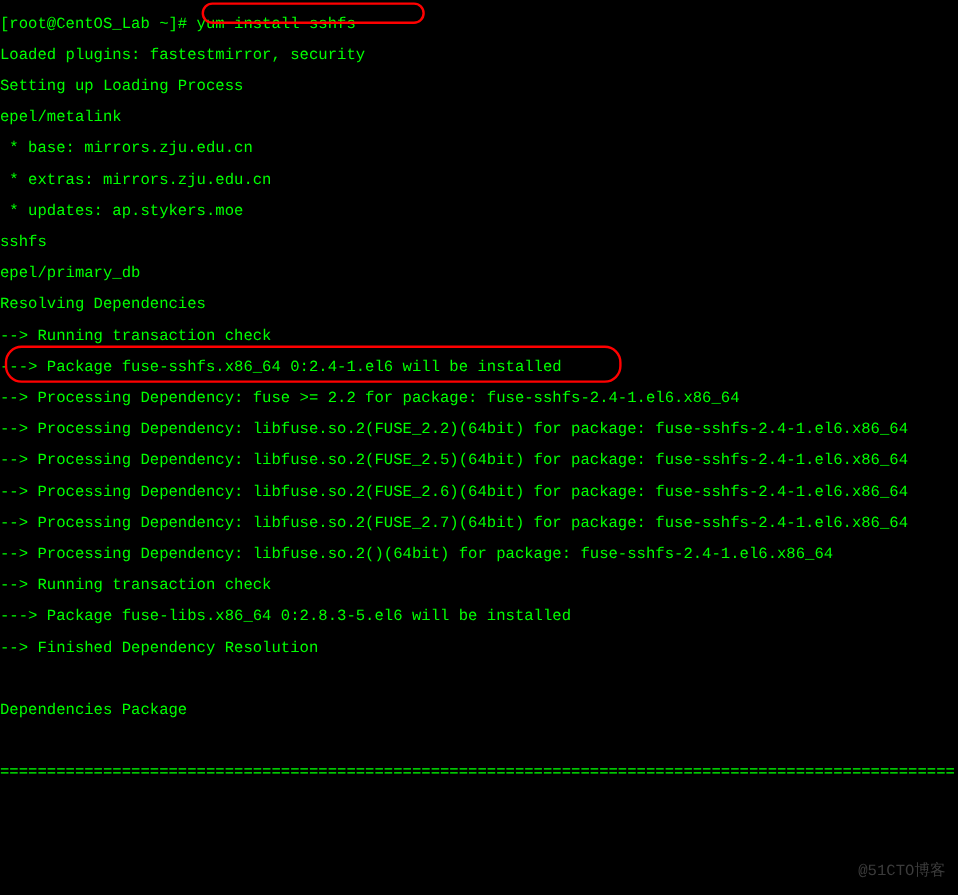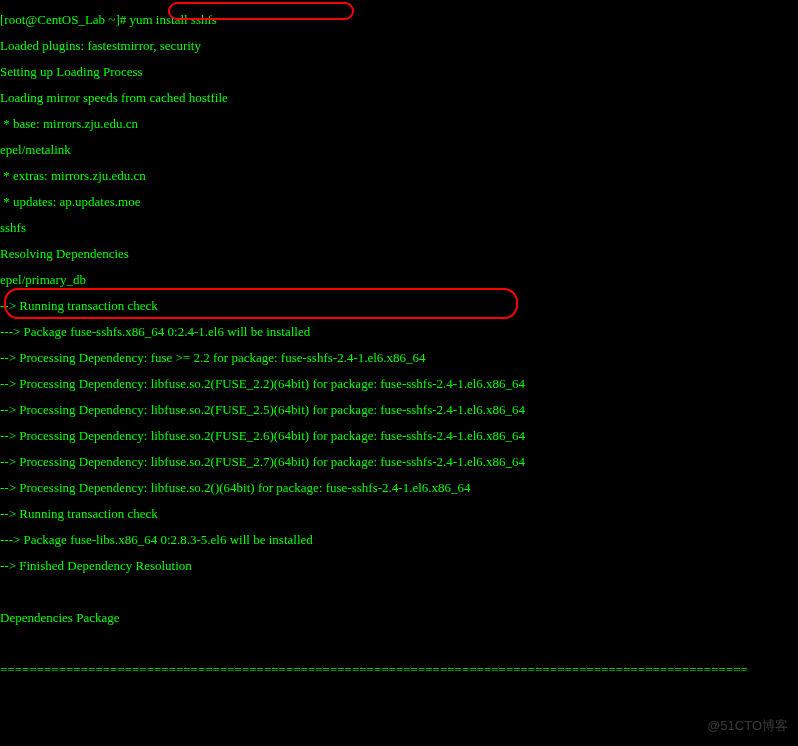--- a/index.html
+++ b/index.html
@@ -16,21 +16,20 @@
       position: relative;
     }
     .terminal {
       padding: 0;
       white-space: pre;
     }
     .line {
       display: block;
       min-height: 13px;
       position: relative;
-      font-family: Liberation Serif, serif;
     }
     .highlight-red {
       position: absolute;
       border: 2px solid #ff0000;
       border-radius: 14px;
       pointer-events: none;
     }
     .highlight1 {
       left: 168px;
       top: 2px;
@@ -45,40 +44,39 @@
     }
     .sep {
       color: #00ff00;
       letter-spacing: 0;
     }
     .watermark {
       position: absolute;
       right: 10px;
       bottom: 14px;
       color: #555;
-      font-family: Liberation Sans, sans-serif;
+      font-family: Liberation Mono, monospace;
       font-size: 13px;
       opacity: 0.7;
     }
   </style>
 </head>
 <body>
 
 <div class="terminal">
 <span class="line">[root@CentOS_Lab ~]# yum install sshfs</span>
 <span class="line">Loaded plugins: fastestmirror, security</span>
 <span class="line">Setting up Loading Process</span>
-<span class="line">Loading mirror speeds from cached hostfile</span>
+<span class="line">epel/metalink</span>
 <span class="line"> * base: mirrors.zju.edu.cn</span>
-<span class="line">epel/metalink</span>
 <span class="line"> * extras: mirrors.zju.edu.cn</span>
-<span class="line"> * updates: ap.updates.moe</span>
+<span class="line"> * updates: ap.stykers.moe</span>
 <span class="line">sshfs</span>
+<span class="line">epel/primary_db</span>
 <span class="line">Resolving Dependencies</span>
-<span class="line">epel/primary_db</span>
 <span class="line">--&gt; Running transaction check</span>
 <span class="line">---&gt; Package fuse-sshfs.x86_64 0:2.4-1.el6 will be installed</span>
 <span class="line">--&gt; Processing Dependency: fuse &gt;= 2.2 for package: fuse-sshfs-2.4-1.el6.x86_64</span>
 <span class="line">--&gt; Processing Dependency: libfuse.so.2(FUSE_2.2)(64bit) for package: fuse-sshfs-2.4-1.el6.x86_64</span>
 <span class="line">--&gt; Processing Dependency: libfuse.so.2(FUSE_2.5)(64bit) for package: fuse-sshfs-2.4-1.el6.x86_64</span>
 <span class="line">--&gt; Processing Dependency: libfuse.so.2(FUSE_2.6)(64bit) for package: fuse-sshfs-2.4-1.el6.x86_64</span>
 <span class="line">--&gt; Processing Dependency: libfuse.so.2(FUSE_2.7)(64bit) for package: fuse-sshfs-2.4-1.el6.x86_64</span>
 <span class="line">--&gt; Processing Dependency: libfuse.so.2()(64bit) for package: fuse-sshfs-2.4-1.el6.x86_64</span>
 <span class="line">--&gt; Running transaction check</span>
 <span class="line">---&gt; Package fuse-libs.x86_64 0:2.8.3-5.el6 will be installed</span>

